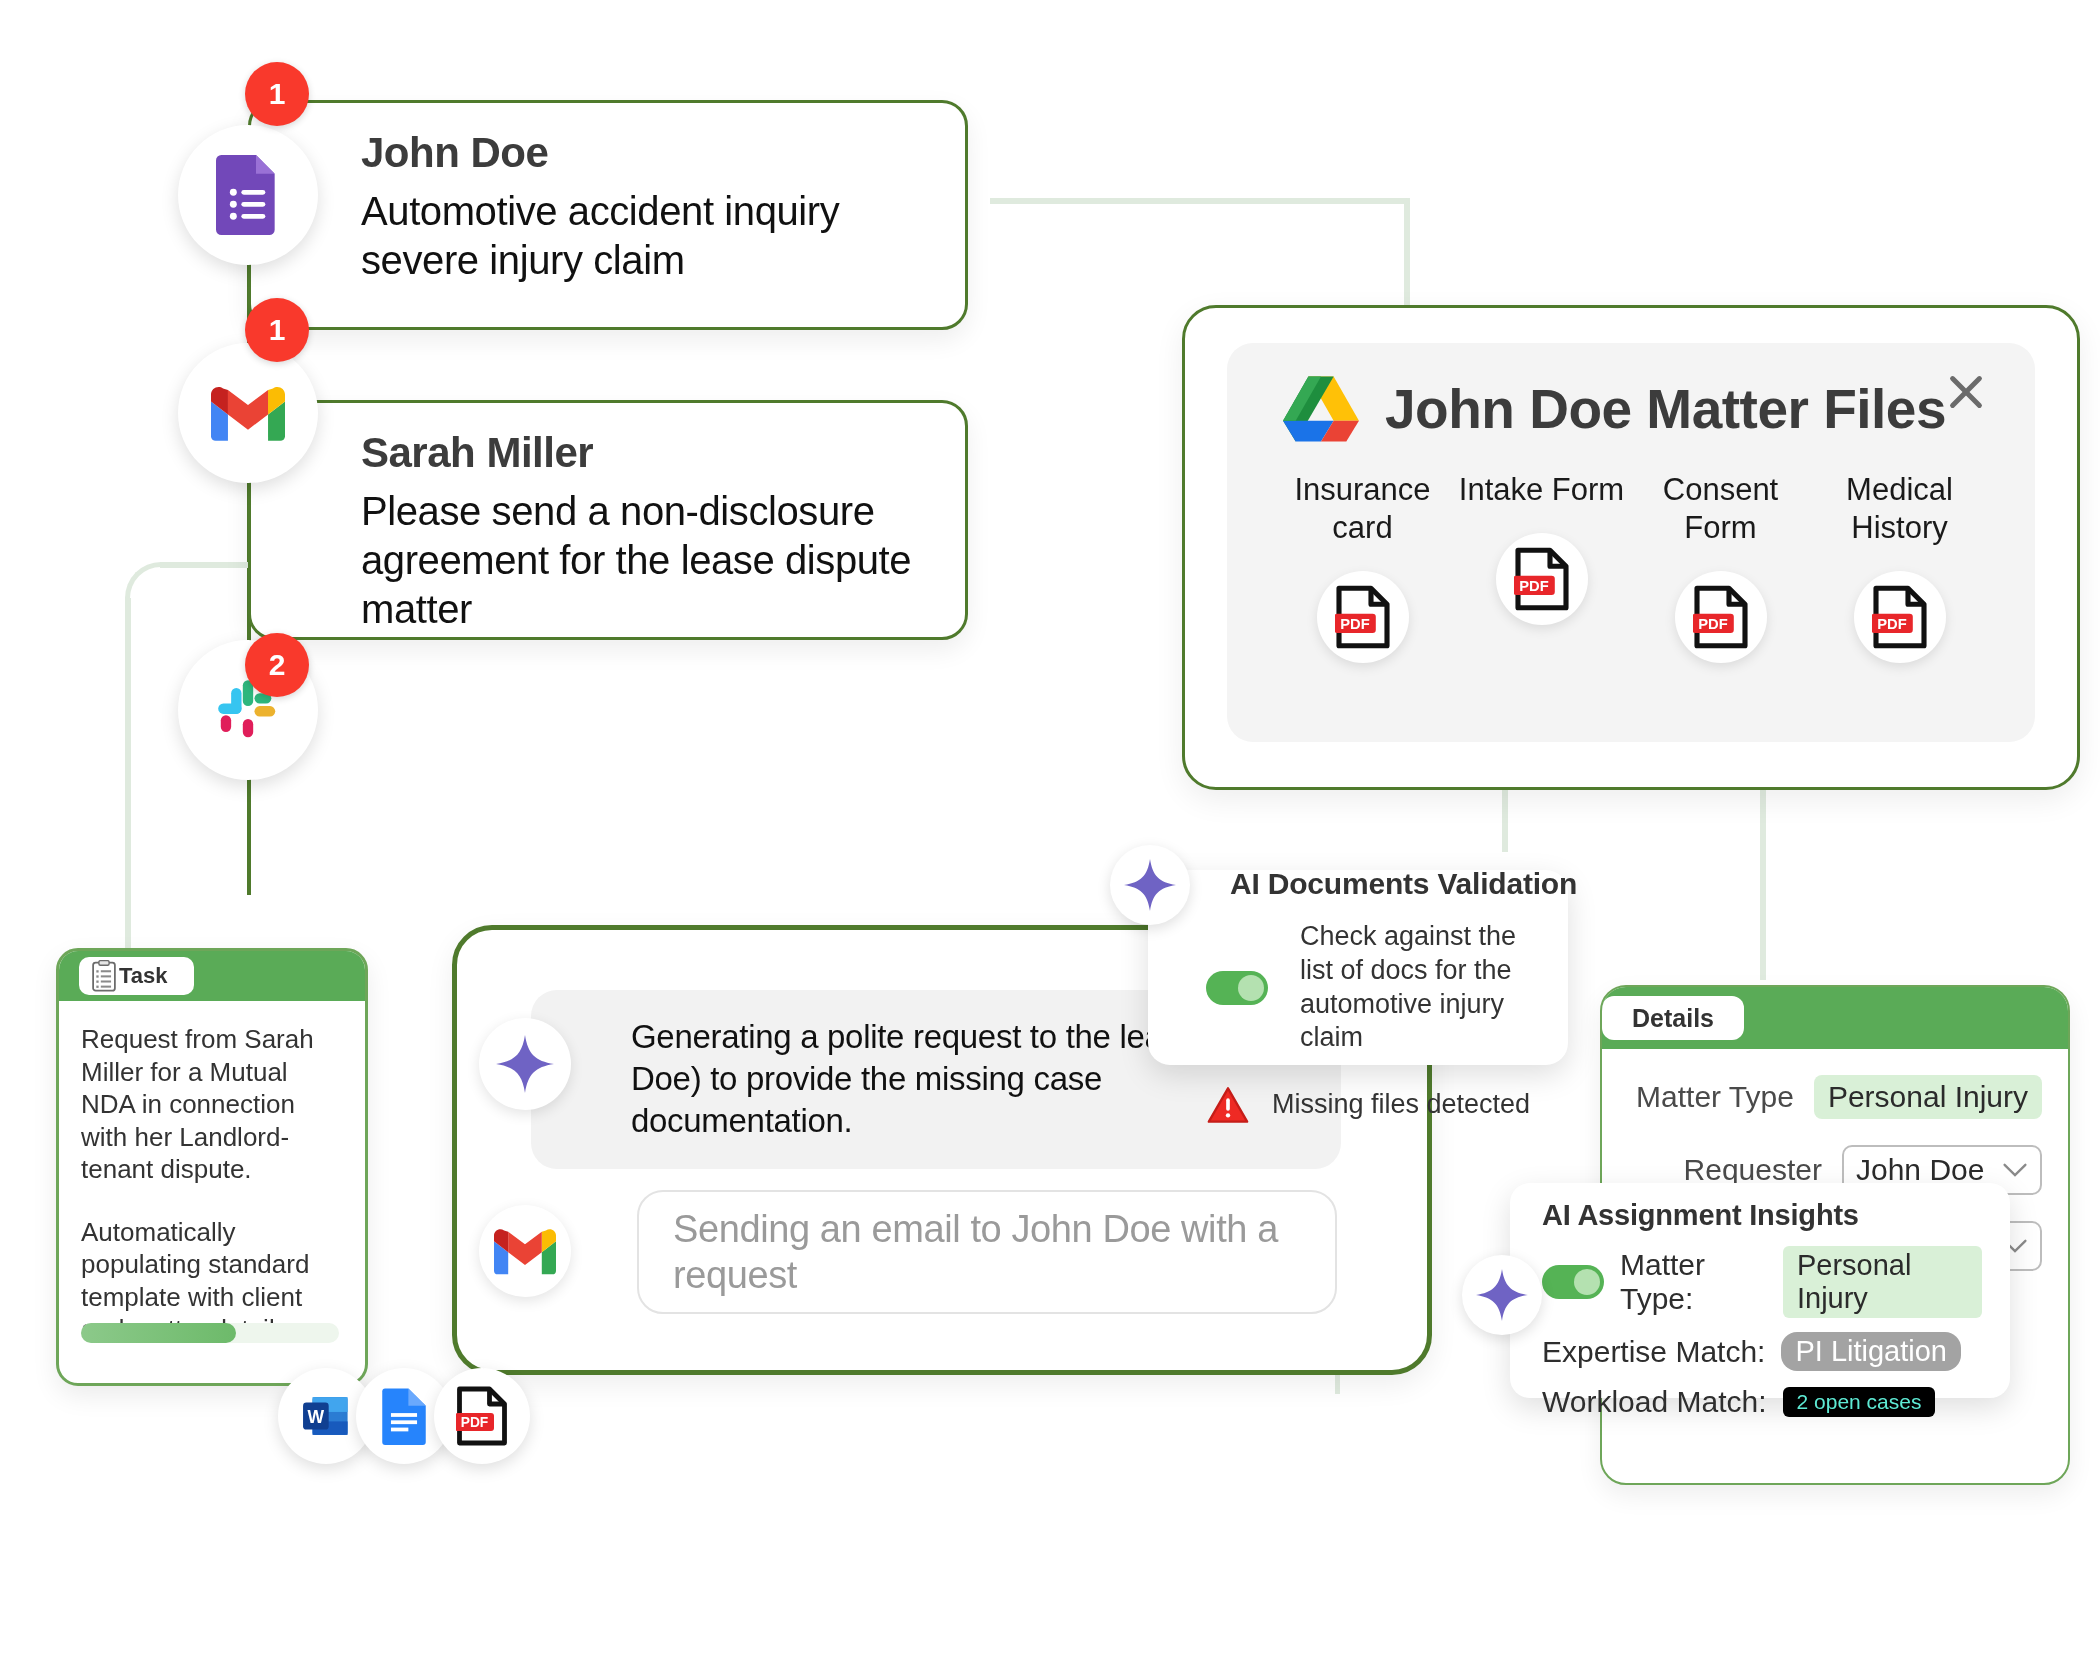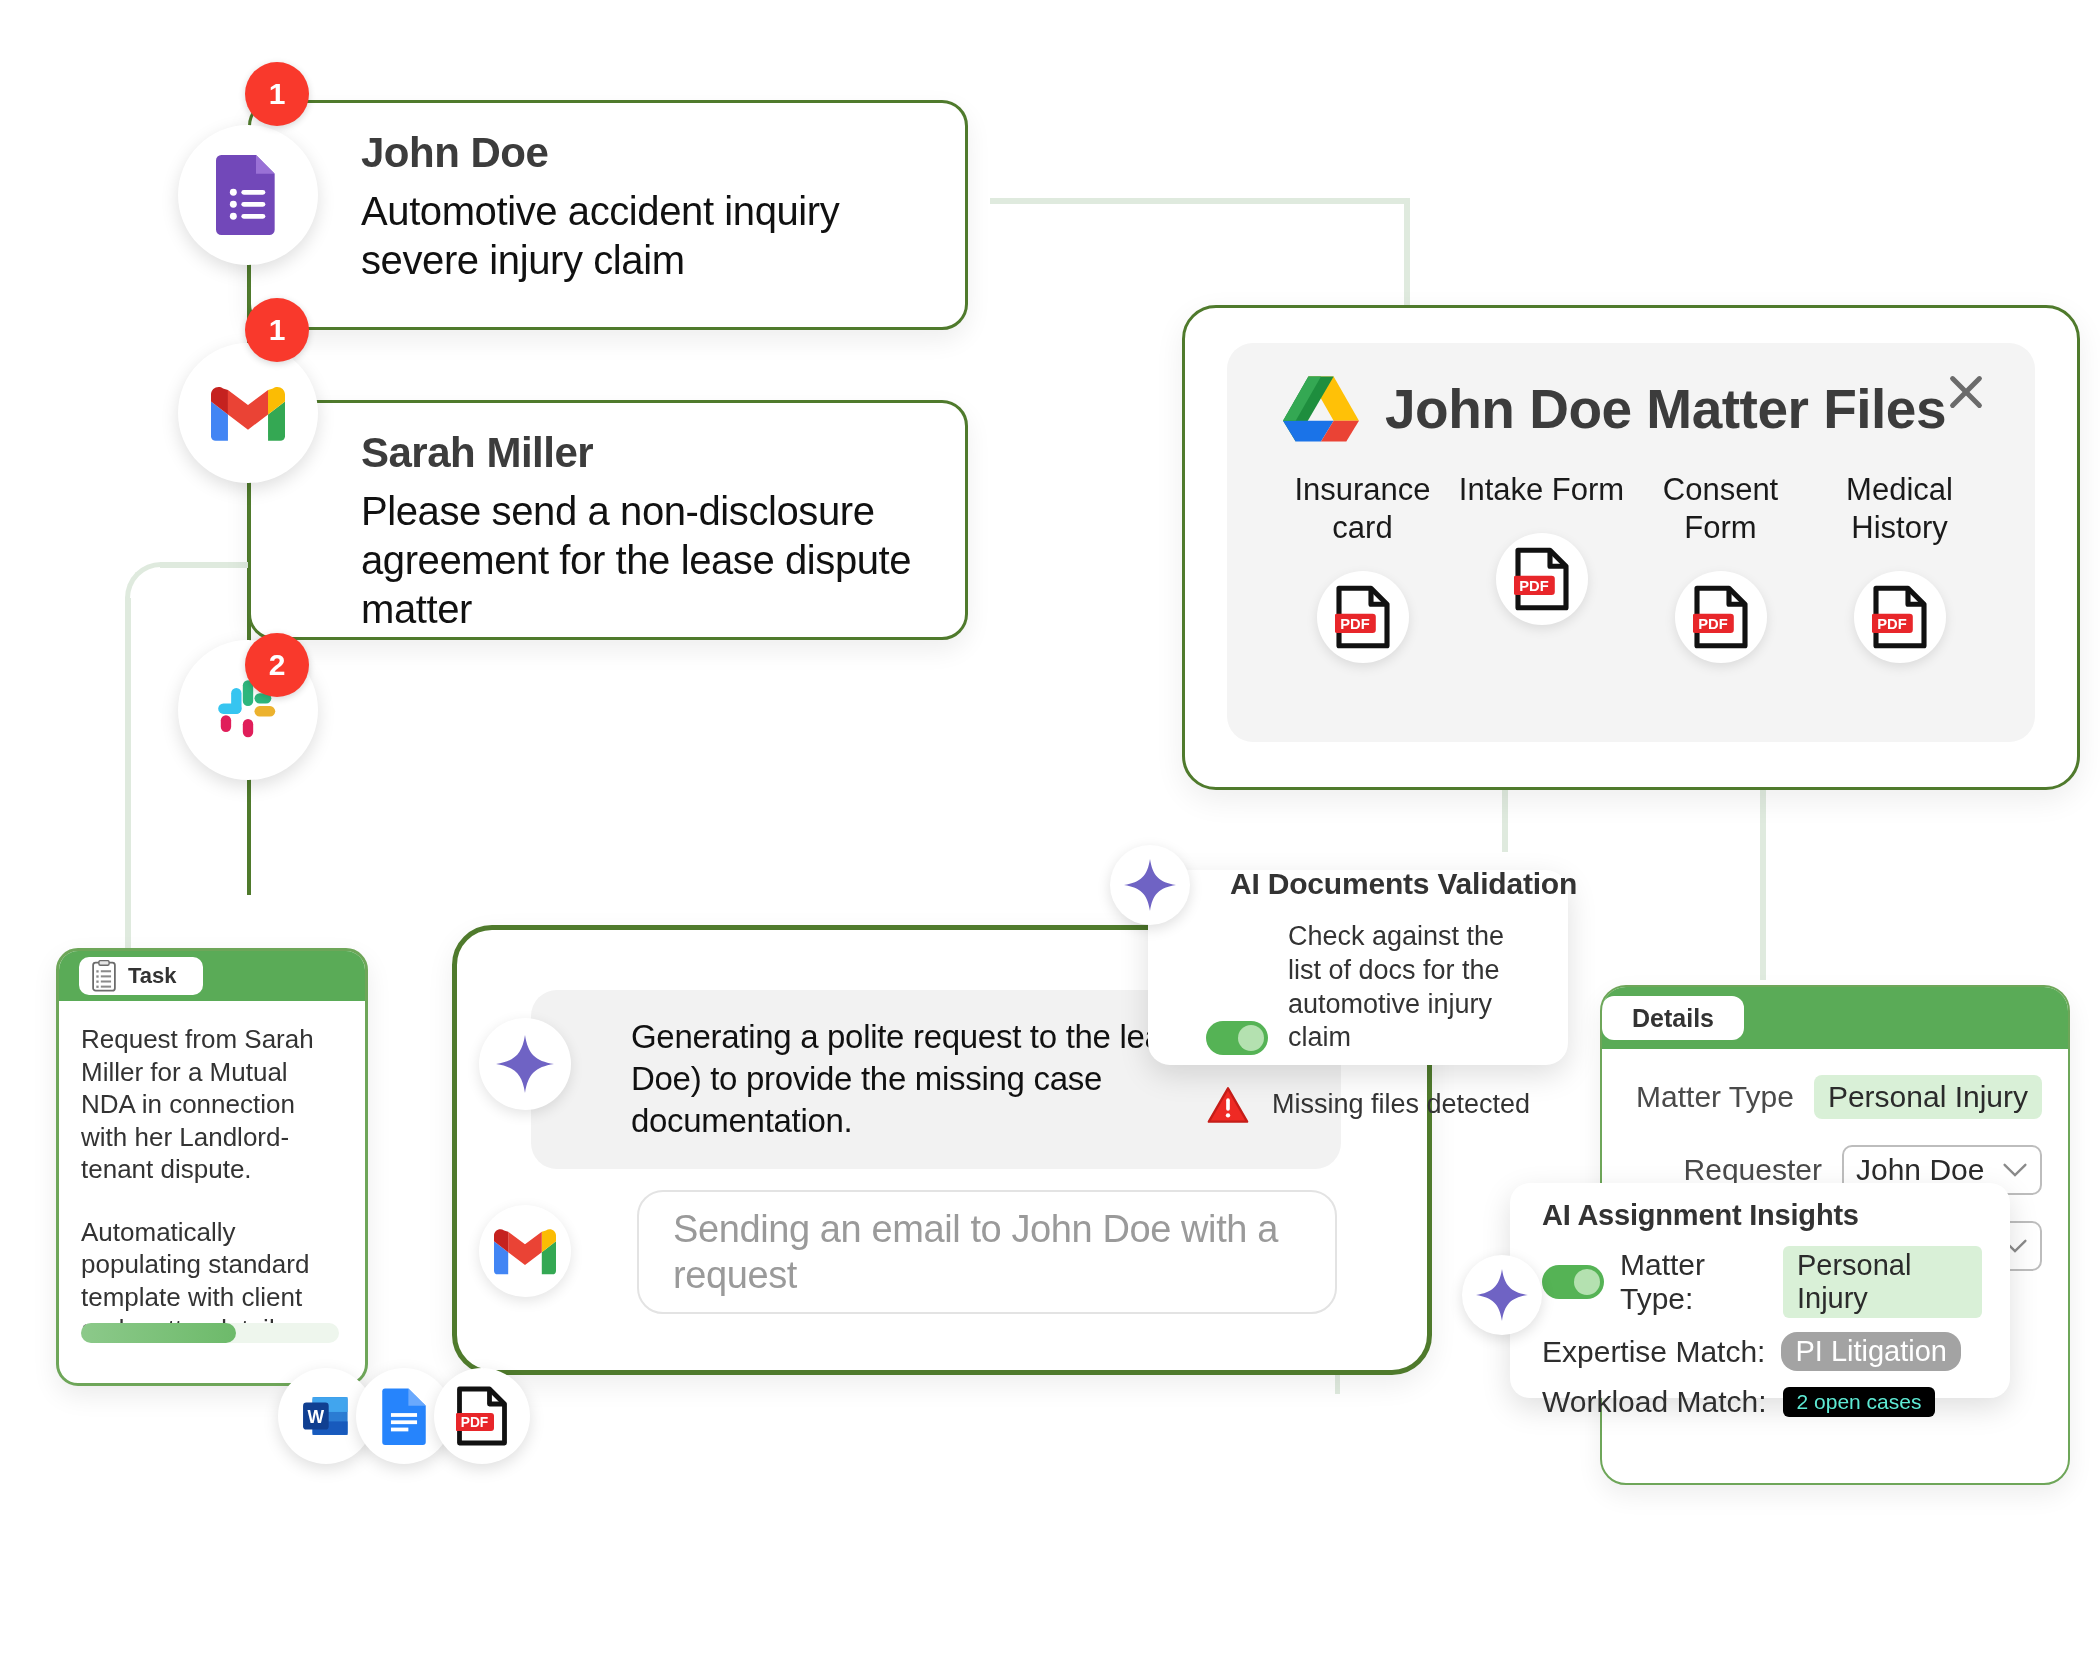--- a/index.html
+++ b/index.html
@@ -59,21 +59,21 @@
 
   
   #ai-val {
     position:absolute; left:1148px; top:870px; width:420px; height:195px;
     background:#fff; border-radius:22px; z-index:60;
     box-shadow:0 10px 30px rgba(0,0,0,.13);
     padding:22px 24px 0 58px;
   }
   #ai-val-title { position:absolute; left:1198px; top:867px; z-index:62;
     font-size:30px; font-weight:700; color:#333; letter-spacing:-.2px;margin-left:32px; }
-  .val-row { display:flex; gap:20px; align-items:flex-end; margin-top:28px; }
+  .val-row { display:flex; gap:32px; align-items:center; margin-top:28px; }
   .val-text { font-size:27px; color:#333; line-height:1.25; }
   .val-row2 { display:flex; gap:22px; align-items:center; margin-top:30px; }
 
   
   .spark {
     position:absolute; width:80px; height:80px; border-radius:50%; background:#fff;
     box-shadow:0 4px 14px rgba(0,0,0,.13); z-index:65;
     display:flex; align-items:center; justify-content:center;
   }
 
@@ -82,21 +82,21 @@
     position:relative; flex:none; }
   .toggle::after { content:""; position:absolute; right:4px; top:4px;
     width:26px; height:26px; border-radius:50%; background:#b4e1b0; }
 
   
   #task-card { position:absolute; left:56px; top:948px; width:312px; height:438px;
     border:3px solid #6ea659; border-radius:22px; background:#fff; z-index:30;
     box-shadow:0 10px 26px rgba(0,0,0,.08); overflow:hidden; }
   #task-head { height:50px; background:#5aab57; display:flex; align-items:center; padding-left:20px; }
   #task-pill { background:#fff; border-radius:10px; height:38px; padding:0 26px 0 12px;
-    display:flex; align-items:center; gap:11px; }
+    display:flex; align-items:center; gap:2px; }
   #task-pill-label { font-size:22px; font-weight:700; color:#333; }
   #task-body { padding:22px 22px 0 22px; }
   .task-p { font-size:26px; color:#333; line-height:1.25; }
   .task-p + .task-p { margin-top:30px; }
   #task-progress { position:absolute; left:22px; bottom:40px; width:258px; height:20px;
     border-radius:10px; background:#eef6ed; }
   #task-progress > i { display:block; height:100%; width:60%; border-radius:10px;
     background:linear-gradient(90deg,#8cc98a,#6dba6a); }
 
   

